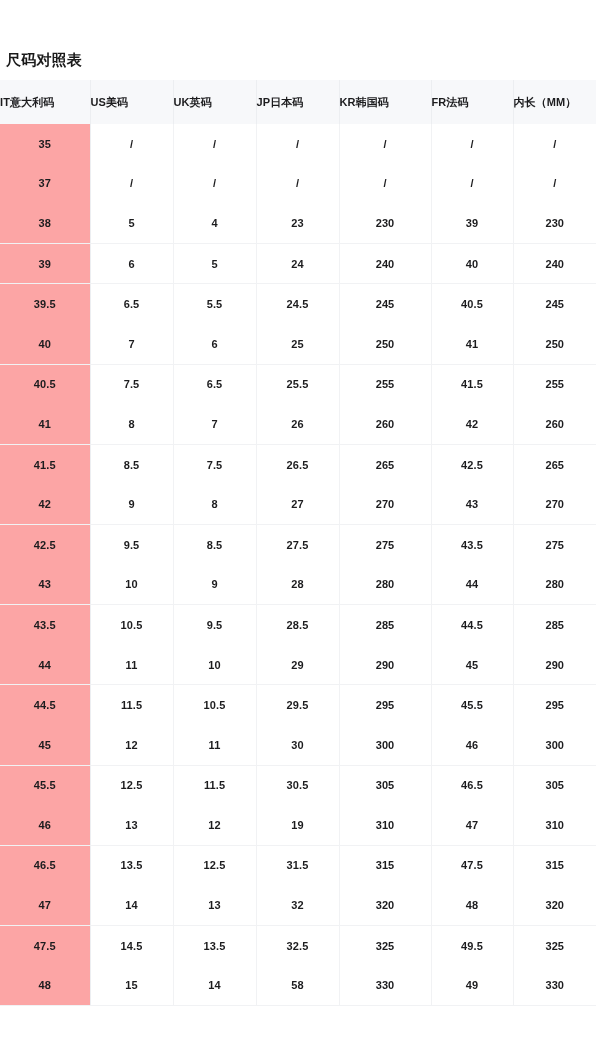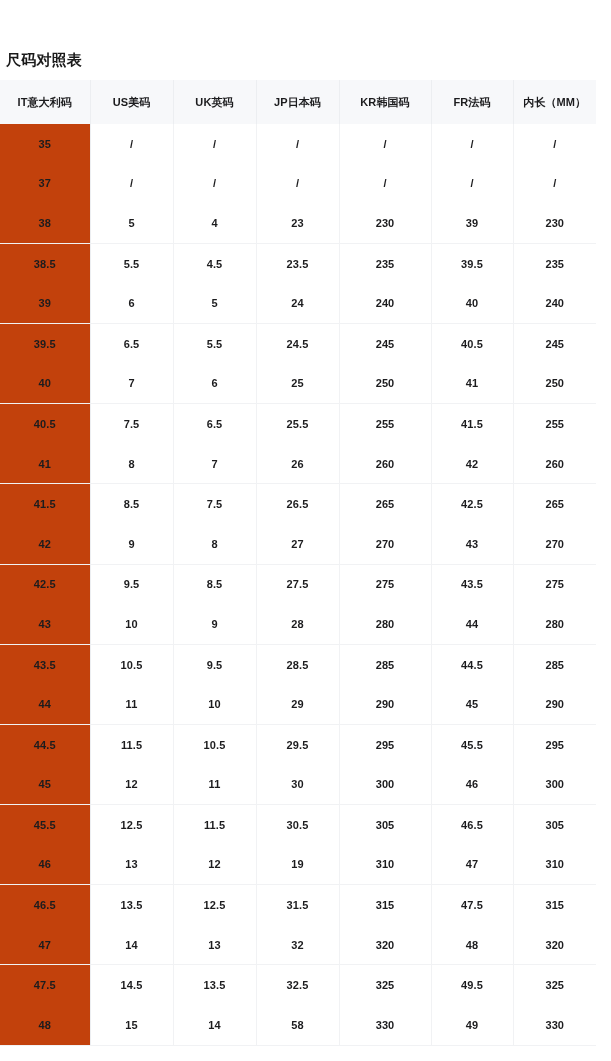--- a/index.html
+++ b/index.html
@@ -39,21 +39,21 @@
   table.size-table col.c-kr { width: 92px; }
   table.size-table col.c-fr { width: 82px; }
   table.size-table col.c-len { width: 83px; }
 
   table.size-table thead th {
     height: 44px;
     background: #f7f8fa;
     font-size: 11px;
     font-weight: bold;
     color: #1c1c1e;
-    text-align: center;
+    text-align: left;
     vertical-align: middle;
     border-right: 1px solid #eceef1;
     padding: 0;
     letter-spacing: 0.1px;
   }
   table.size-table thead th:last-child {
     border-right: none;
   }
 
   table.size-table tbody td {
@@ -65,21 +65,21 @@
     text-align: center;
     vertical-align: middle;
     border-right: 1px solid #f1f2f4;
     padding: 0;
     letter-spacing: 0.1px;
   }
   table.size-table tbody td:last-child {
     border-right: none;
   }
   table.size-table tbody td.col-first {
-    background: #c2410c;
+    background: #fca5a5;
     border-right: 1px solid #eceef1;
     margin-left: 43px;
   }
   
   table.size-table tbody tr.group-end td {
     border-bottom: 1px solid #f1f2f4;
   }
   table.size-table tbody tr.last-row td {
     border-bottom: 1px solid #f1f2f4;
   }
@@ -135,29 +135,20 @@
         </tr>
         <tr class="group-end">
           <td class="col-first">38</td>
           <td>5</td>
           <td>4</td>
           <td>23</td>
           <td>230</td>
           <td>39</td>
           <td>230</td>
         </tr>
-        <tr>
-          <td class="col-first">38.5</td>
-          <td>5.5</td>
-          <td>4.5</td>
-          <td>23.5</td>
-          <td>235</td>
-          <td>39.5</td>
-          <td>235</td>
-        </tr>
         <tr class="group-end">
           <td class="col-first">39</td>
           <td>6</td>
           <td>5</td>
           <td>24</td>
           <td>240</td>
           <td>40</td>
           <td>240</td>
         </tr>
         <tr>

